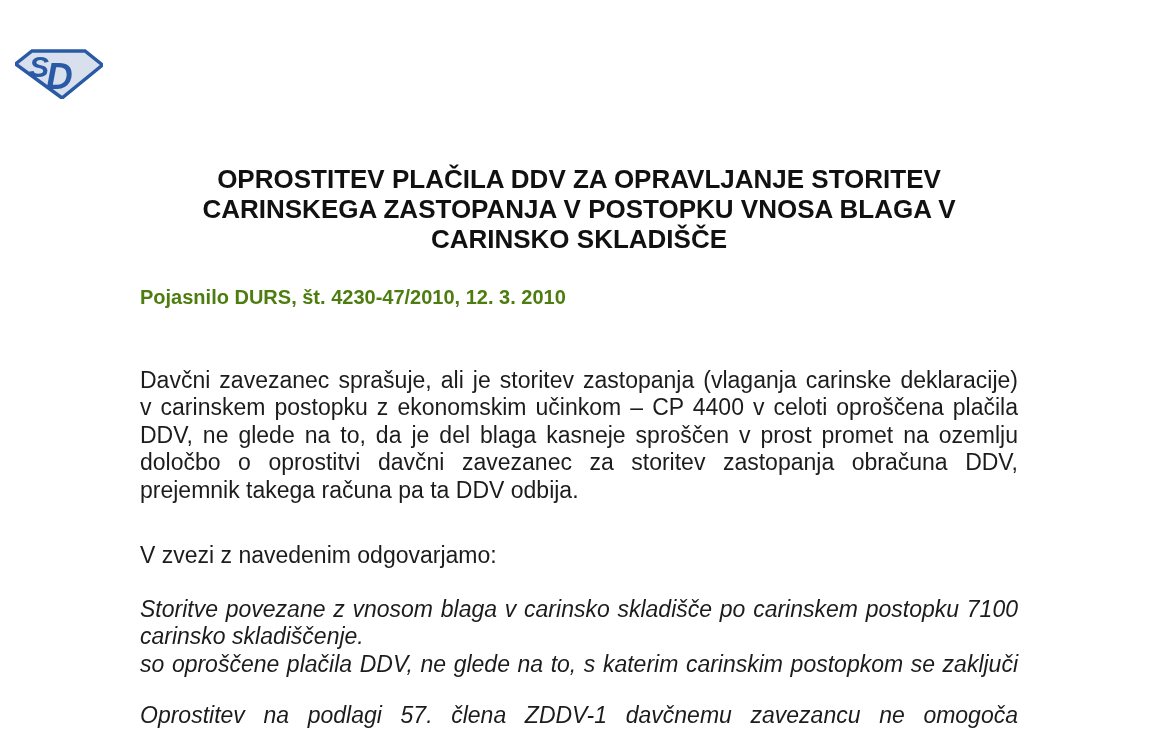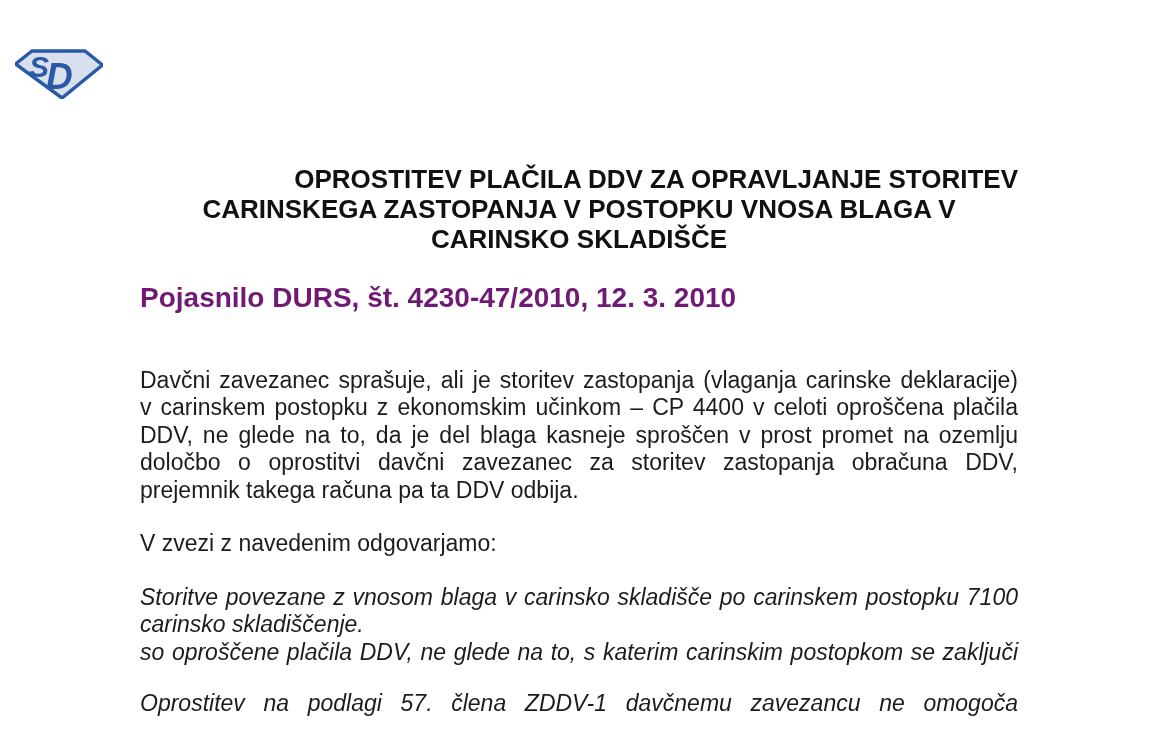--- a/index.html
+++ b/index.html
@@ -28,60 +28,60 @@
   .title {
     margin-top: 164px;
     font-size: 26px;
     font-weight: 700;
     line-height: 30px;
     text-align: center;
     color: #111111;
   }
   .subtitle {
     margin-top: 30px;
-    font-size: 28px;
+    font-size: 20px;
     font-weight: 700;
     line-height: 27.5px;
-    color: #701a75;
+    color: #4d7c0f;
   }
   .para {
     font-size: 23px;
     line-height: 27.5px;
   }
   .para .tline {
     text-align: justify;
     text-align-last: justify;
     white-space: normal;
   }
   .para .tlast {
     text-align: center;
     text-align-last: left;
   }
   .question-para { margin-top: 55px; }
-  .intro-para    { margin-top: 26px; }
+  .intro-para    { margin-top: 38px; }
   .answer-para   { margin-top: 26px; font-style: italic; }
   .answer-para-2 { margin-top: 24px; font-style: italic; }
 </style>
 </head>
 <body>
 
 <div class="page">
 
   <div class="logo">
     <svg viewBox="0 0 88 50" width="88" height="50">
       <path d="M0.5,15 L17,2 L70,2 L87.5,16 L47,49 Z" fill="#d8e0ee" stroke="#2a5aa5" stroke-width="3.5" stroke-linejoin="miter"></path>
       <text x="14" y="28" font-size="30" font-weight="bold" font-style="italic" font-family="Liberation Sans, sans-serif" fill="#2a5aa5">S</text>
       <text x="31" y="40" font-size="37" font-weight="bold" font-style="italic" font-family="Liberation Sans, sans-serif" fill="#2a5aa5">D</text>
     </svg>
   </div>
 
   <div class="content">
 
     <div class="title">
-        <div style="text-align: right;">OPROSTITEV PLAČILA DDV ZA OPRAVLJANJE STORITEV</div>
+        <div style="text-align: center;">OPROSTITEV PLAČILA DDV ZA OPRAVLJANJE STORITEV</div>
         <div style="text-align: center;">CARINSKEGA ZASTOPANJA V POSTOPKU VNOSA BLAGA V</div>
         <div style="text-align: center;">CARINSKO SKLADIŠČE</div>
       </div>
 
     <div class="subtitle">Pojasnilo DURS, št. 4230-47/2010, 12. 3. 2010</div>
 
     <div class="para question-para">
         <div class="tline">Davčni zavezanec sprašuje, ali je storitev zastopanja (vlaganja carinske deklaracije)</div>
         <div class="tline">v carinskem postopku z ekonomskim učinkom – CP 4400 v celoti oproščena plačila</div>
         <div class="tline">DDV, ne glede na to, da je del blaga kasneje sproščen v prost promet na ozemlju</div>

